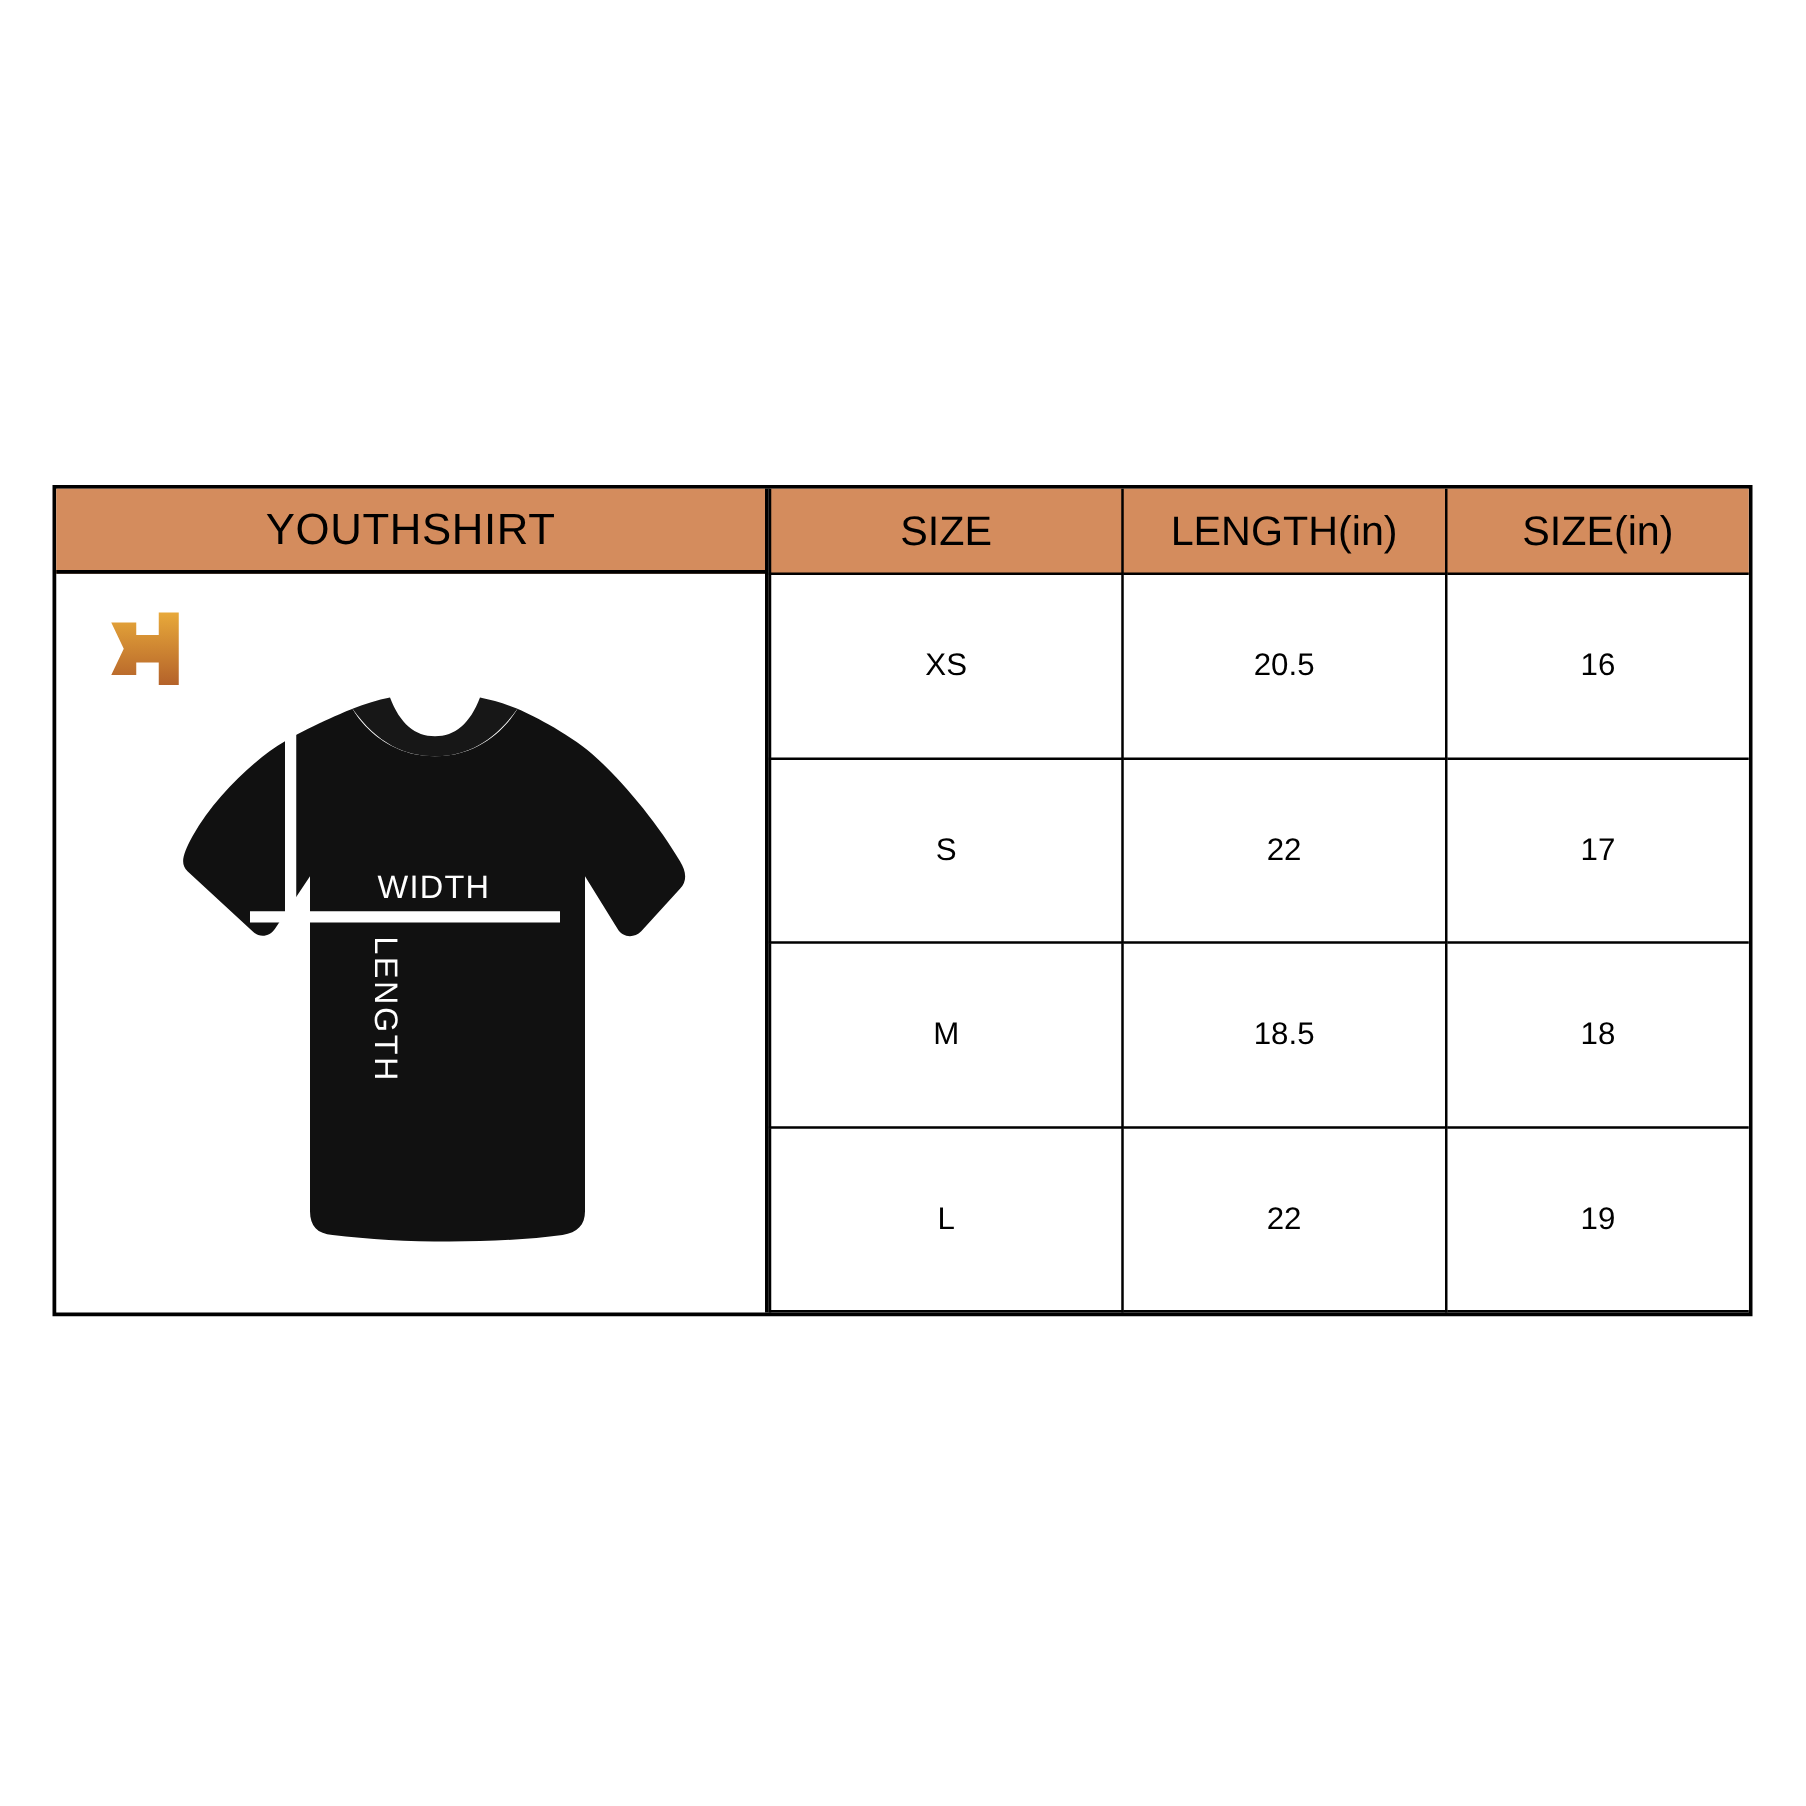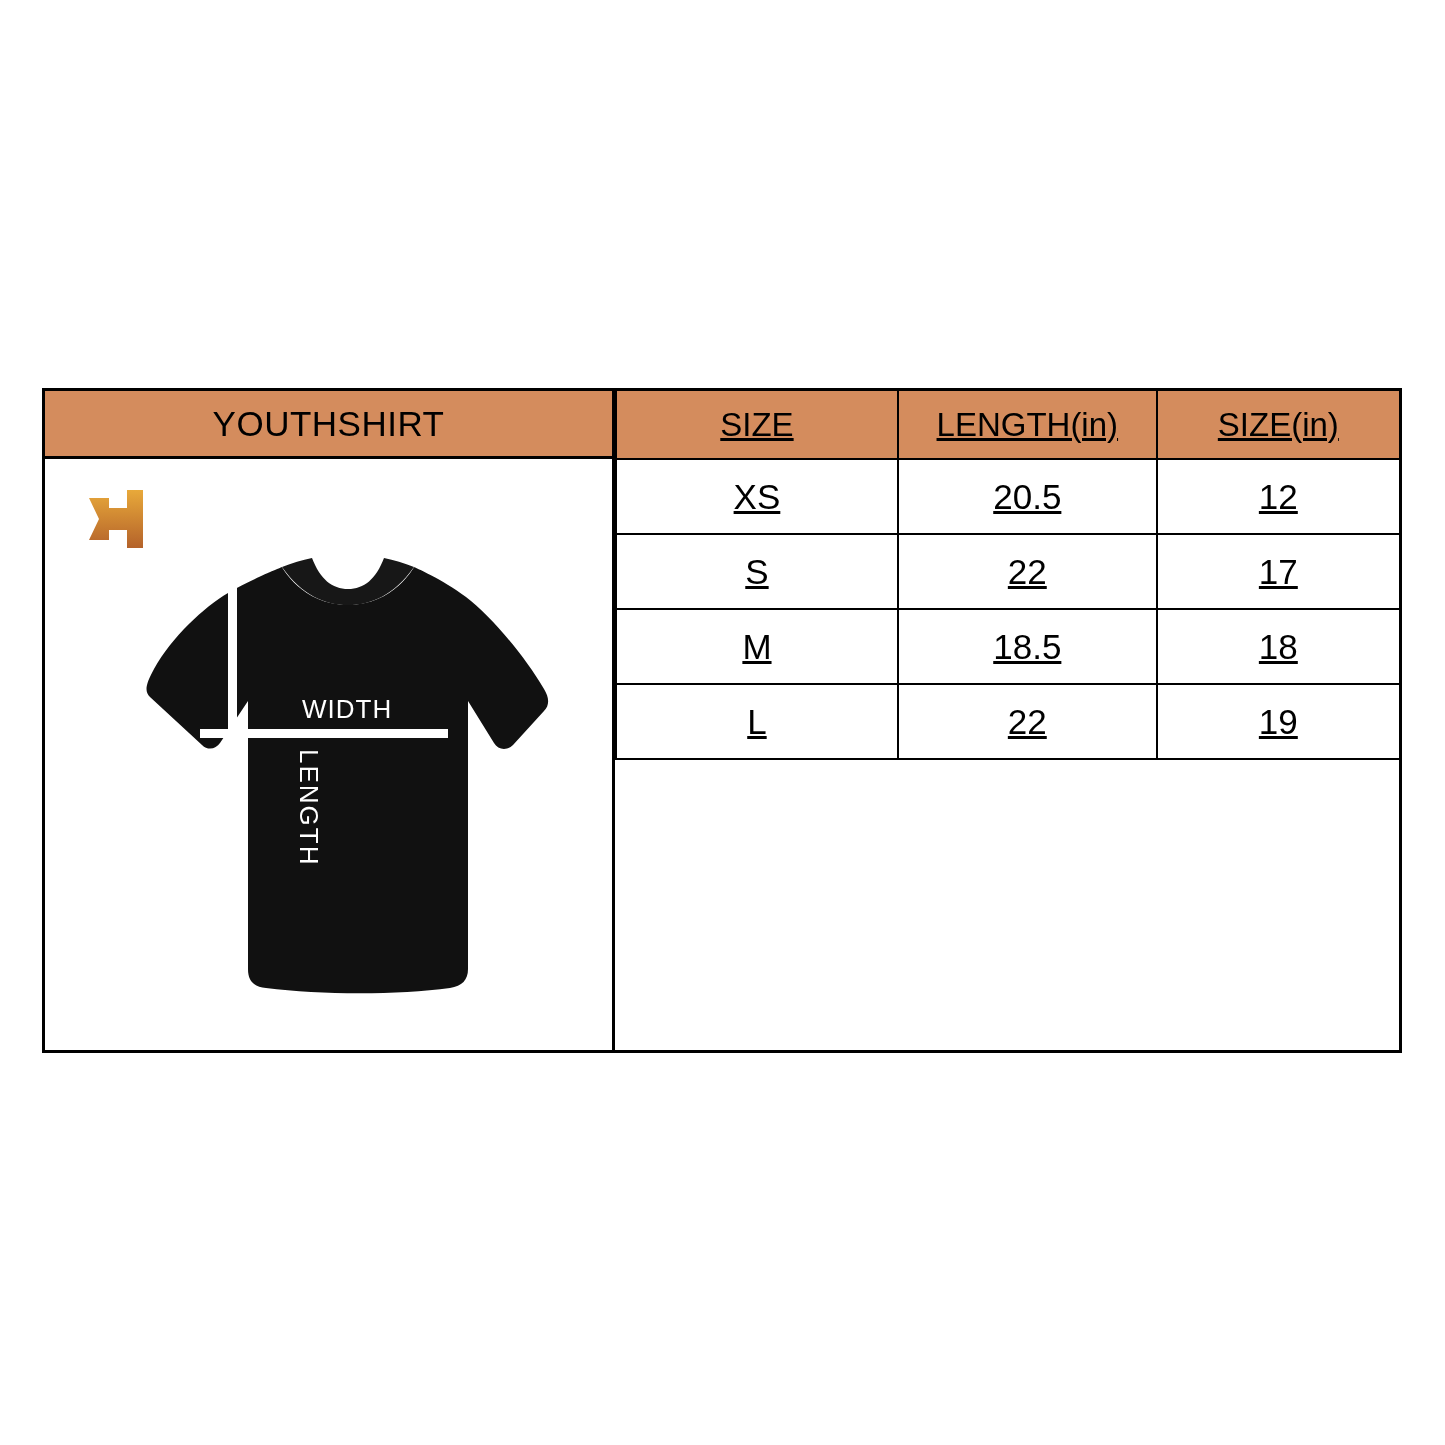--- a/index.html
+++ b/index.html
@@ -91,22 +91,21 @@
     top: 290px;
     writing-mode: vertical-rl;
     text-orientation: mixed;
     letter-spacing: 2px;
   }
 
   
   .right-col {
     flex: 1;
     display: flex;
-    flex-direction: column;
-    text-decoration: underline;
+    flex-direction: row;
   }
   table.size-table {
     width: 100%;
     border-collapse: collapse;
     table-layout: fixed;
   }
   table.size-table th,
   table.size-table td {
     border: 2px solid #000000;
     text-align: center;
@@ -116,21 +115,21 @@
   table.size-table th {
     background: #d48c5d;
     height: 65px;
     font-size: 33px;
     border-top: none;
   }
   table.size-table th:last-child,
   table.size-table td:last-child { border-right: none; }
   table.size-table td {
     height: 71px;
-    font-size: 35px;
+    font-size: 25px;
     background: #ffffff;
   }
   .col-size { width: 36%; }
   .col-len  { width: 33%; }
   .col-wid  { width: 31%; }
   .table-filler {
     flex: 1;
     background: #ffffff;
   }
 </style>
@@ -202,21 +201,21 @@
         <tr>
           <th class="col-size">SIZE</th>
           <th class="col-len">LENGTH(in)</th>
           <th class="col-wid">SIZE(in)</th>
         </tr>
       </thead>
       <tbody>
         <tr>
           <td>XS</td>
           <td>20.5</td>
-          <td>12</td>
+          <td>16</td>
         </tr>
         <tr>
           <td>S</td>
           <td>22</td>
           <td>17</td>
         </tr>
         <tr>
           <td>M</td>
           <td>18.5</td>
           <td>18</td>

